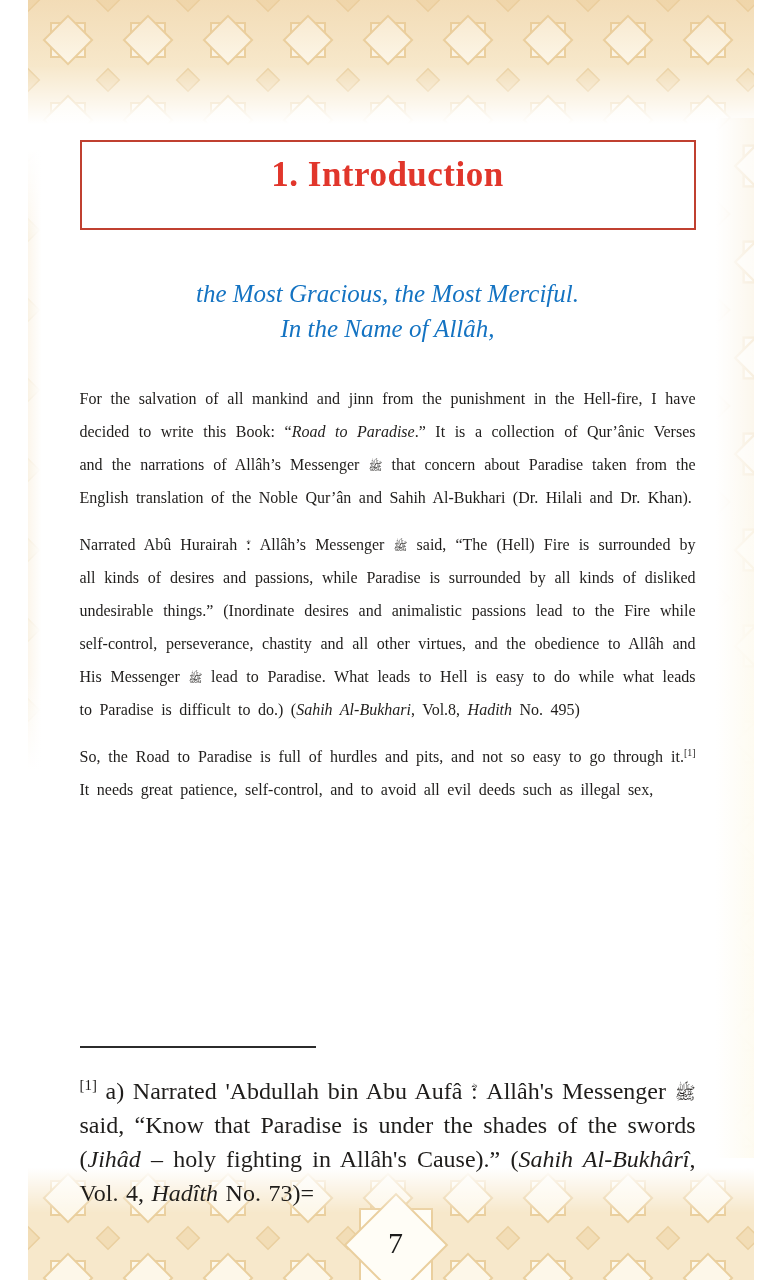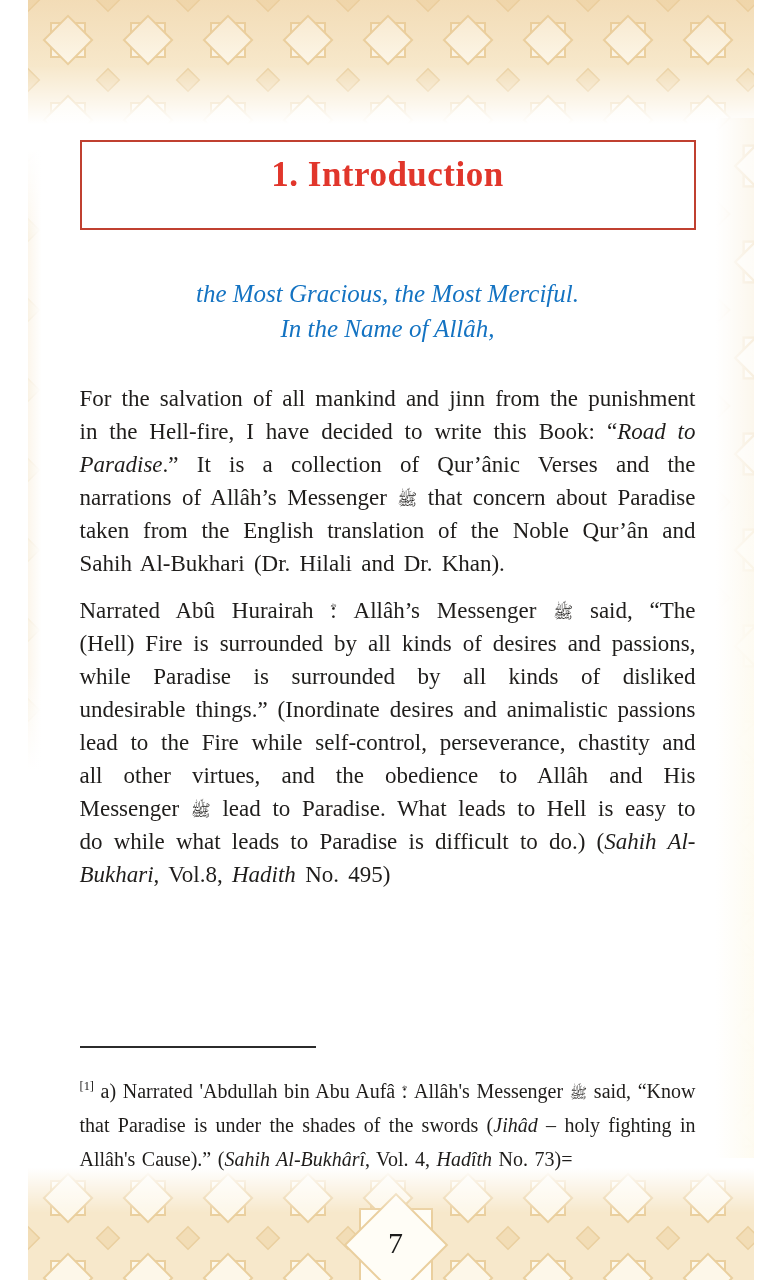--- a/index.html
+++ b/index.html
@@ -67,32 +67,32 @@
   }
   .bismillah{
     position:absolute;top:276px;left:0;width:616px;
     text-align:center;
     font-style:italic;
     font-size:25px;line-height:35px;
     color:var(--bismillah-blue);
   }
   .body-text{
     position:absolute;top:382px;left:0;width:616px;
-    font-size:23px;line-height:33px;
+    font-size:16px;line-height:33px;
     text-align:justify;
     word-spacing:3.5px;
   }
   .body-text p{margin:0 0 14px 0;}
   .footnote-rule{
     position:absolute;top:1046px;left:0;width:236px;height:0;
     border-top:2px solid #2b2b2b;
   }
   .footnote{
     position:absolute;top:1074px;left:0;width:616px;
-    font-size:20px;line-height:34px;
+    font-size:24px;line-height:34px;
     text-align:justify;
     word-spacing:1.5px;
   }
   .seg-i{font-style:italic;}
   .seg-sup{vertical-align:super;font-size:0.62em;line-height:0;}
   .seg-sym{font-family:"DejaVu Sans",sans-serif;font-size:0.72em;line-height:0;}
   .page-number{
     position:absolute;top:1226px;left:330px;width:76px;
     text-align:center;
     font-size:30px;color:#1c1c1c;
@@ -156,20 +156,21 @@
     </div>
 
     <div class="bismillah">
       <div>the Most Gracious, the Most Merciful.</div>
       <div>In the Name of Allâh,</div>
     </div>
 
     <div class="body-text">
       <p><span>For the salvation of all mankind and jinn from the punishment in the Hell-fire, I have decided to write this Book: “</span><span class="seg-i">Road to Paradise</span><span>.” It is a collection of Qur’ânic Verses and the narrations of Allâh’s Messenger </span><span class="seg-sym">ﷺ</span><span> that concern about Paradise taken from the English translation of the Noble Qur’ân and Sahih Al-Bukhari (Dr. Hilali and Dr. Khan).</span></p>
       <p><span>Narrated Abû Hurairah </span><span class="seg-sym">ؓ</span><span>: Allâh’s Messenger </span><span class="seg-sym">ﷺ</span><span> said, “The (Hell) Fire is surrounded by all kinds of desires and passions, while Paradise is surrounded by all kinds of disliked undesirable things.” (Inordinate desires and animalistic passions lead to the Fire while self-control, perseverance, chastity and all other virtues, and the obedience to Allâh and His Messenger </span><span class="seg-sym">ﷺ</span><span> lead to Paradise. What leads to Hell is easy to do while what leads to Paradise is difficult to do.) (</span><span class="seg-i">Sahih Al-Bukhari</span><span>, Vol.8, </span><span class="seg-i">Hadith</span><span> No. 495)</span></p>
+      <p><span>So, the Road to Paradise is full of hurdles and pits, and not so easy to go through it.</span><span class="seg-sup">[1]</span><span> It needs great patience, self-control, and to avoid all evil deeds such as illegal sex,</span></p>
     </div>
 
     <div class="footnote-rule"></div>
 
     <div class="footnote"><span class="seg-sup">[1]</span><span> a) Narrated 'Abdullah bin Abu Aufâ </span><span class="seg-sym">ؓ</span><span>: Allâh's Messenger </span><span class="seg-sym">ﷺ</span><span> said, “Know that Paradise is under the shades of the swords (</span><span class="seg-i">Jihâd</span><span> – holy fighting in Allâh's Cause).” (</span><span class="seg-i">Sahih Al-Bukhârî</span><span>, Vol. 4, </span><span class="seg-i">Hadîth</span><span> No. 73)=</span></div>
 
   </div>
 
   <div class="page-number">7</div>
 

